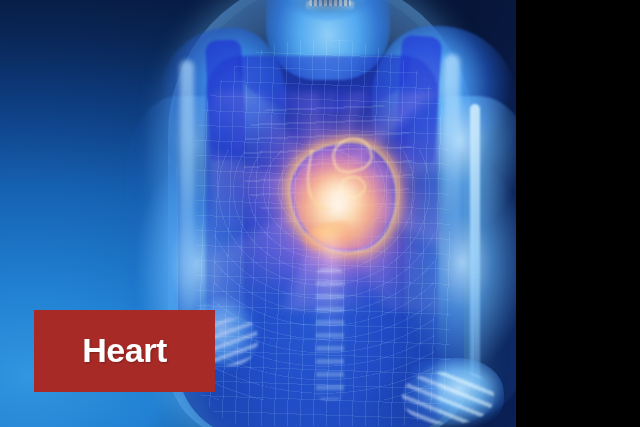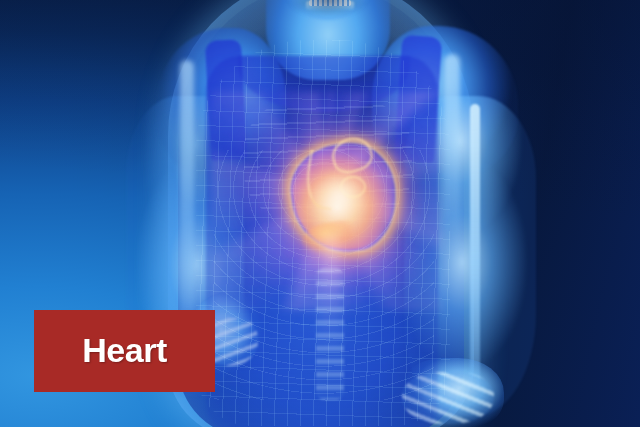--- a/index.html
+++ b/index.html
@@ -1,19 +1,19 @@
 <!DOCTYPE html>
 <html><head>
 <meta charset="utf-8">
 <style>
   * { margin:0; padding:0; box-sizing:border-box; }
   html,body{ background:#000; }
   .stage{
     position:relative;
-    width:640px; height:427px;
+    width:516px; height:427px;
     overflow:hidden;
     font-family:"Liberation Sans", sans-serif;
   }
 
   
   .bg{
     position:absolute; inset:0;
     background:
       radial-gradient(120% 95% at 6% 88%, #3296e0 0%, #2180d2 22%, #1663b4 45%, #0e3f85 68%, #0a2a5e 85%, #081d46 100%);
   }

